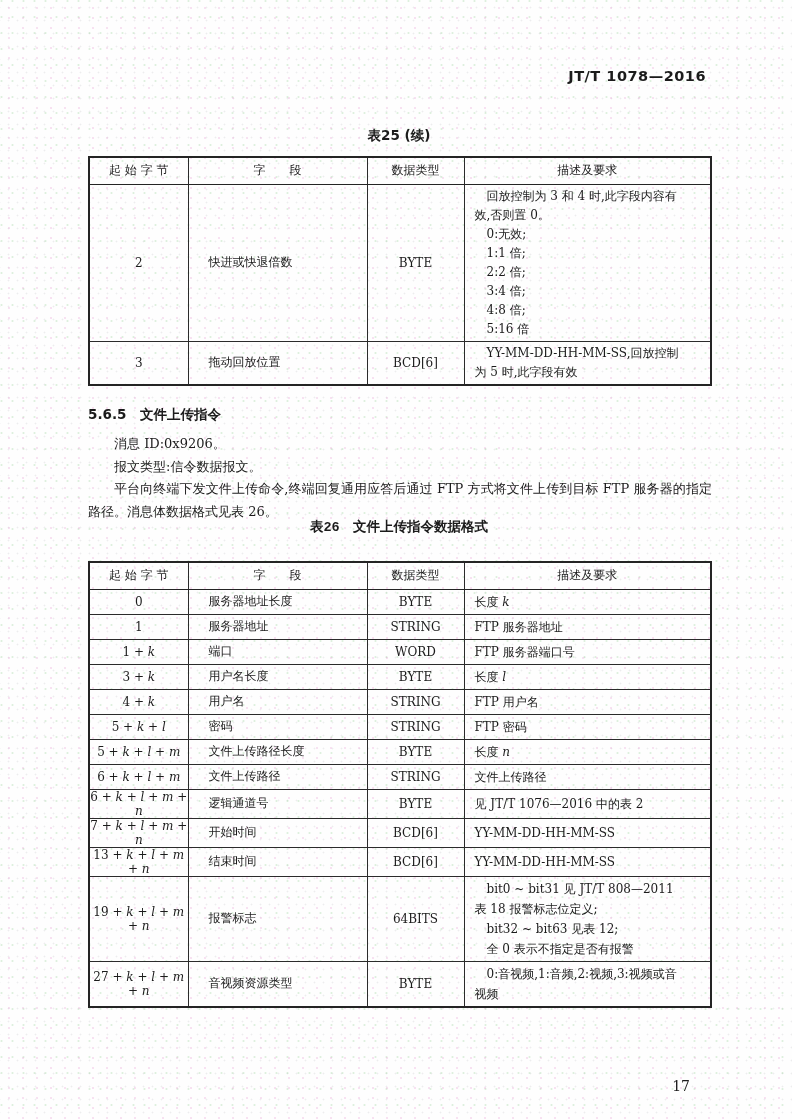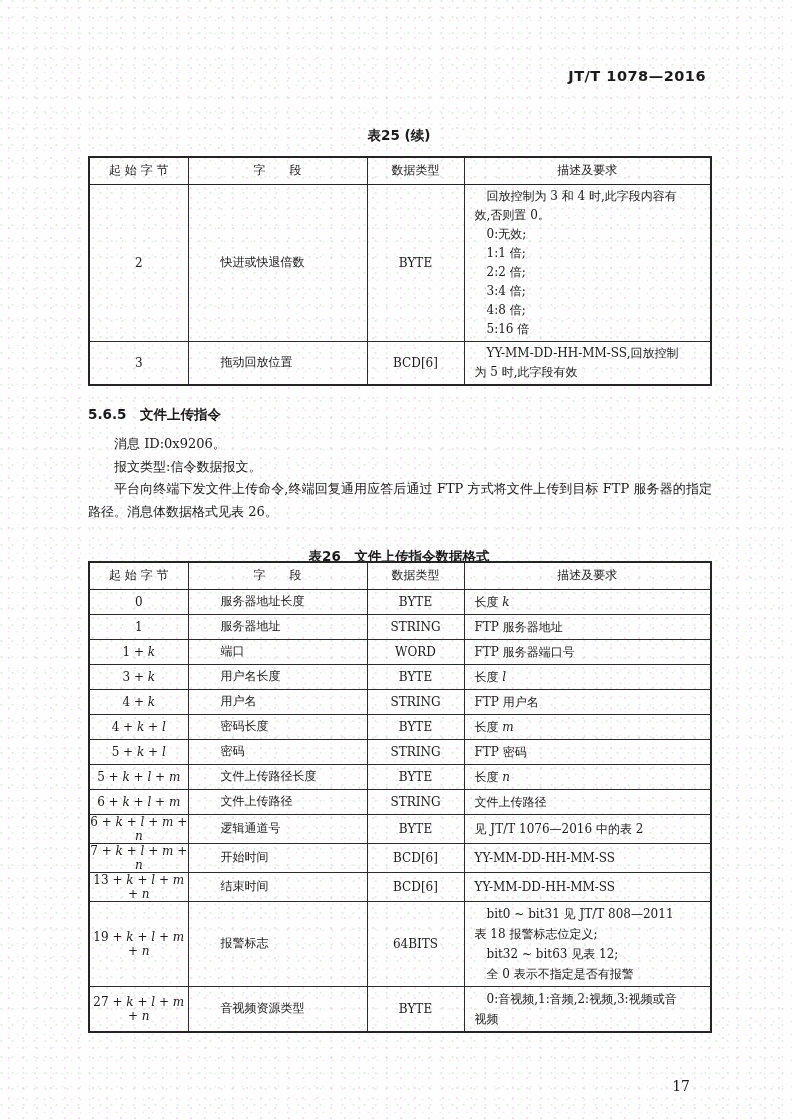--- a/index.html
+++ b/index.html
@@ -24,42 +24,42 @@
     font-weight: bold; font-size: 14.5px; letter-spacing: 0.5px;
   }
 
   .table-title {
     position: absolute; left: 88px; width: 622px;
     text-align: center;
     font-family: "DejaVu Sans", "Liberation Sans", sans-serif;
     font-weight: bold; font-size: 13.5px;
   }
   #t25-title { top: 127px; }
-  #t26-title { top: 548px; }
+  #t26-title { top: 518px; font-family: Liberation Mono, monospace; }
 
   table.std-table {
     position: absolute; left: 88px; width: 622px;
     border-collapse: collapse; table-layout: fixed;
     border: 2px solid #242424;
   }
   #table25 { top: 156px; }
   #table26 { top: 561px; }
   .std-table th, .std-table td {
     border: 1px solid #2b2b2b;
     font-size: 12px;
     vertical-align: middle;
   }
   .std-table th {
     font-weight: normal; height: 27px; text-align: center;
     border-bottom: 1.5px solid #242424;
   }
   .std-table td { height: 25px; }
   td.c-start { text-align: center; font-family: "DejaVu Serif", "Liberation Serif", serif; }
   td.c-start i, td.c-desc i { font-family: "DejaVu Serif", "Liberation Serif", serif; font-style: italic; }
-  td.c-field { text-align: left; padding-left: 32px; }
+  td.c-field { text-align: left; padding-left: 20px; }
   td.c-type { text-align: center; }
   td.c-desc { text-align: left; padding: 2px 24px 2px 10px; }
   .desc-line { line-height: 19px; }
   #table26 .desc-line { line-height: 20px; }
 
   .section-heading {
     position: absolute; top: 406px; left: 88px;
     font-family: "DejaVu Sans", "Liberation Sans", sans-serif;
     font-weight: bold; font-size: 13.5px;
   }
@@ -183,28 +183,20 @@
         </tr>
         <tr>
           <td class="c-start">4 + <i>k</i></td>
           <td class="c-field">用户名</td>
           <td class="c-type">STRING</td>
           <td class="c-desc">
             <div class="desc-line">FTP 用户名</div>
           </td>
         </tr>
         <tr>
-          <td class="c-start">4 + <i>k</i> + <i>l</i></td>
-          <td class="c-field">密码长度</td>
-          <td class="c-type">BYTE</td>
-          <td class="c-desc">
-            <div class="desc-line">长度 <i>m</i></div>
-          </td>
-        </tr>
-        <tr>
           <td class="c-start">5 + <i>k</i> + <i>l</i></td>
           <td class="c-field">密码</td>
           <td class="c-type">STRING</td>
           <td class="c-desc">
             <div class="desc-line">FTP 密码</div>
           </td>
         </tr>
         <tr>
           <td class="c-start">5 + <i>k</i> + <i>l</i> + <i>m</i></td>
           <td class="c-field">文件上传路径长度</td>

